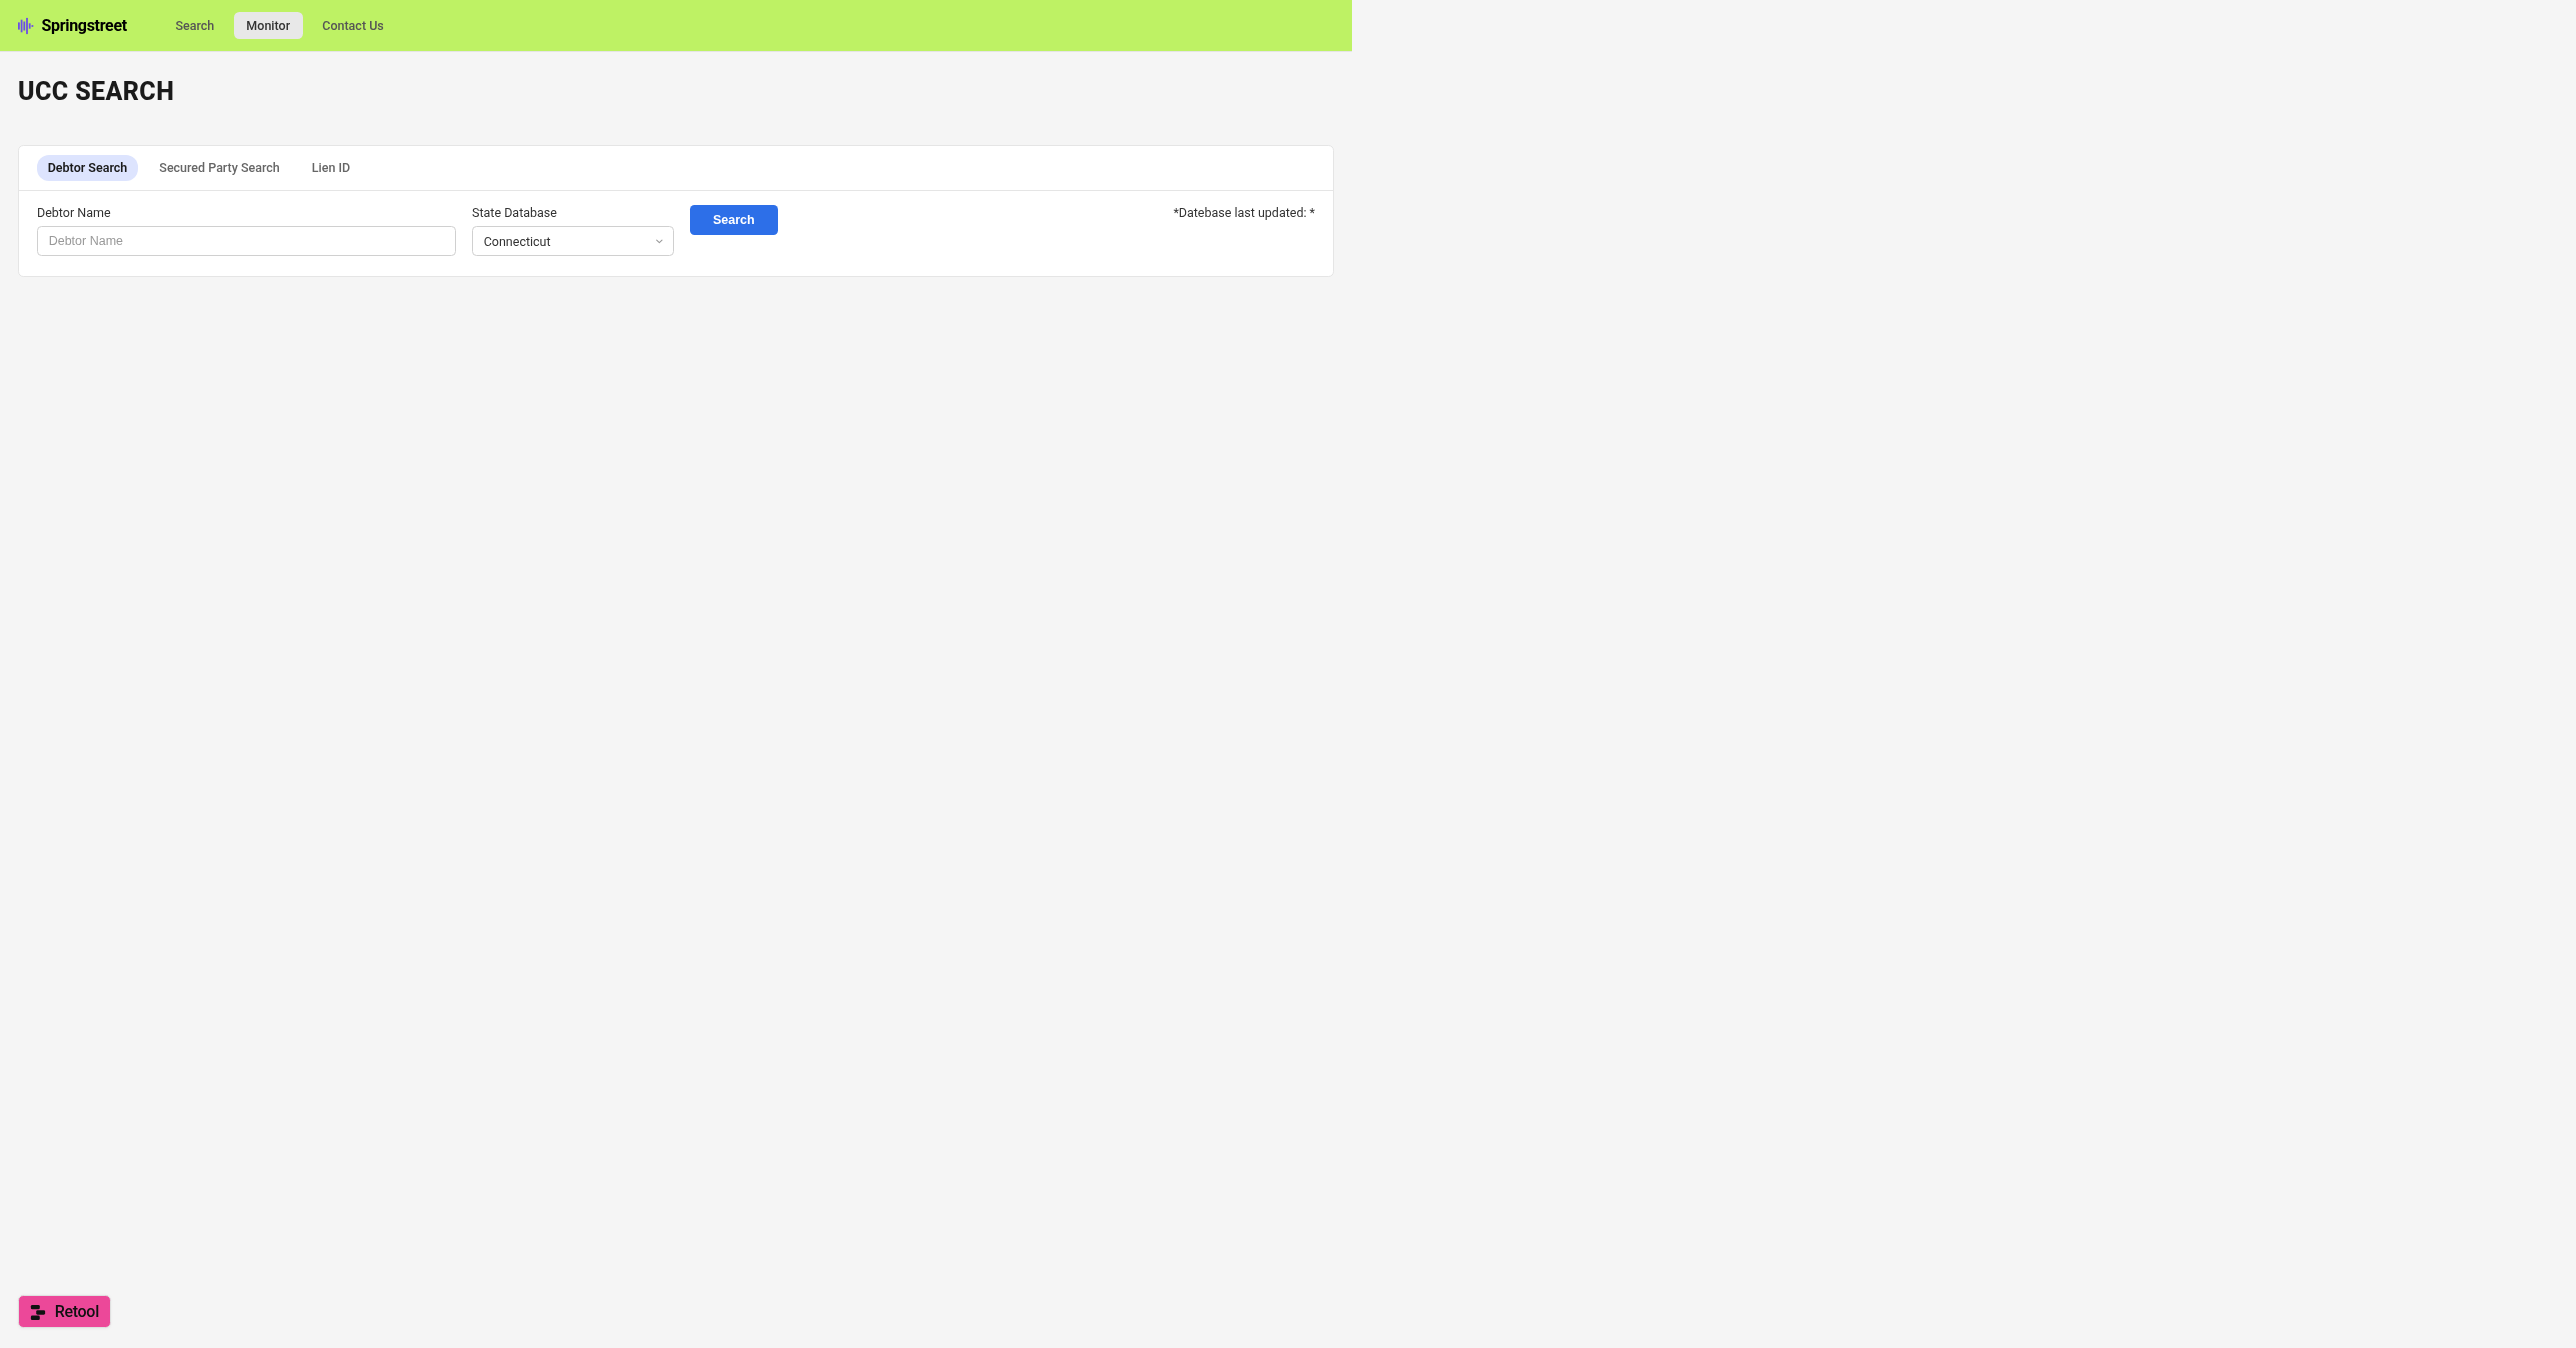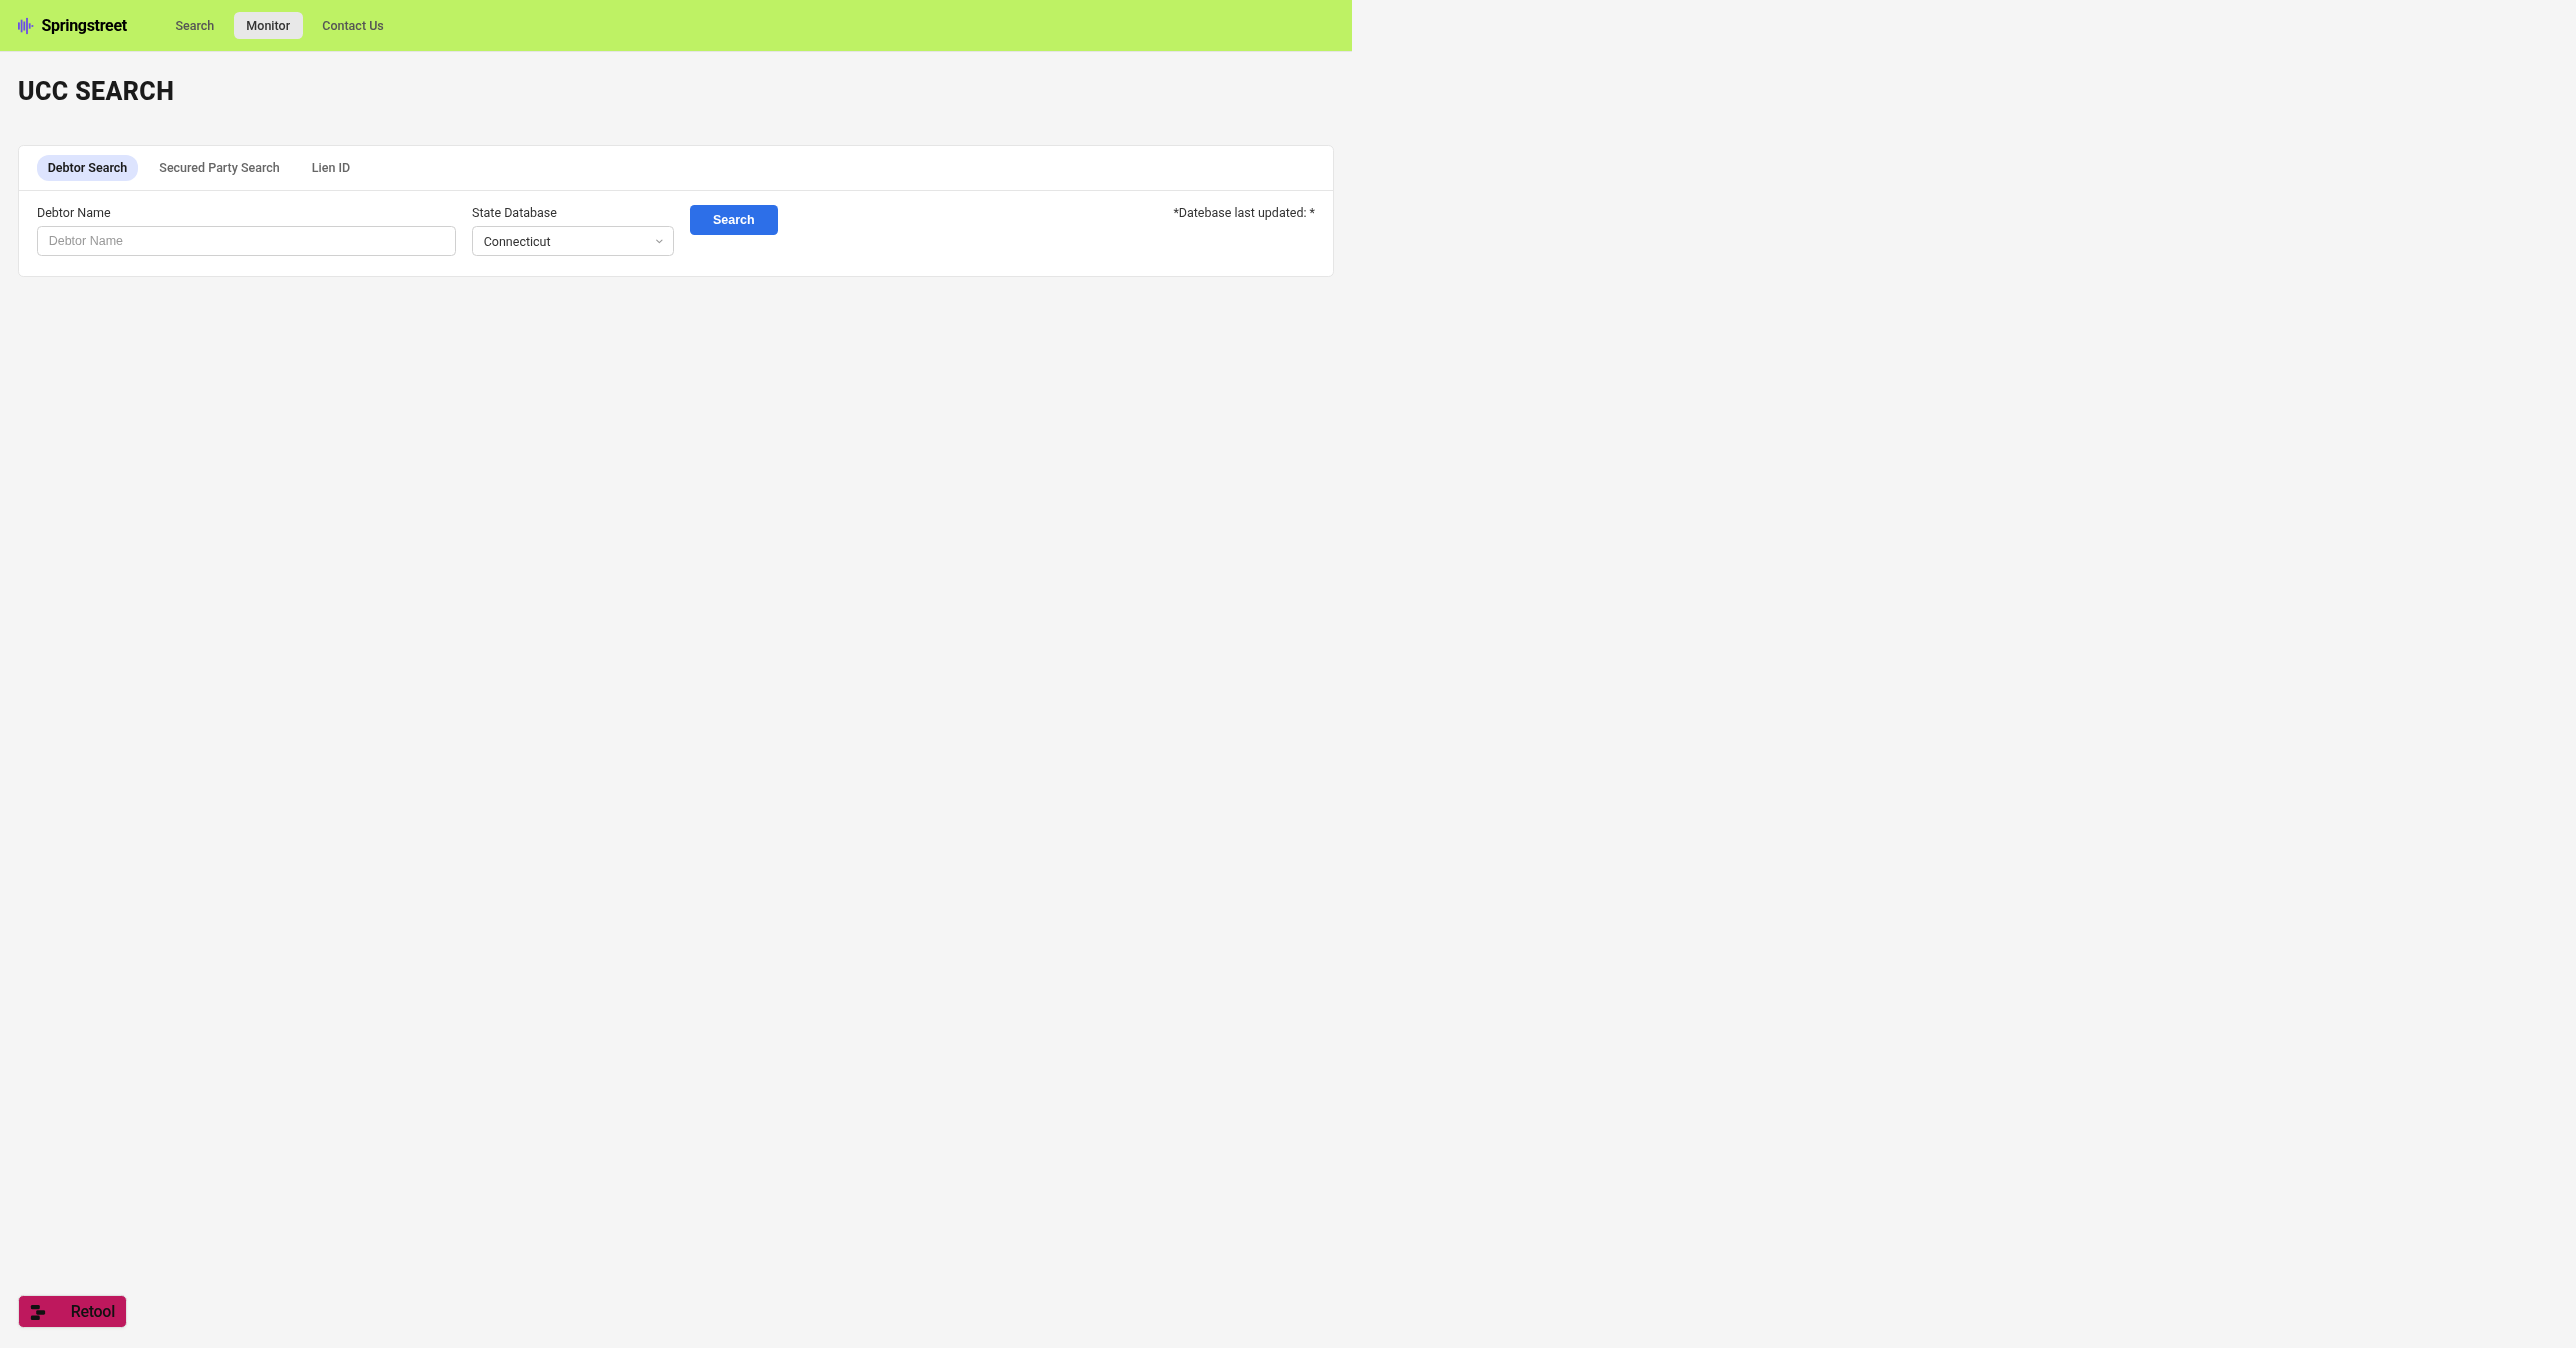--- a/index.html
+++ b/index.html
@@ -170,27 +170,27 @@
       margin-left: auto;
       font-size: 12.5px;
       color: #333;
       font-weight: 400;
       padding-bottom: 6.3px;
     }
     .retool-badge {
       position: fixed;
       bottom: 19.7px;
       left: 18px;
-      background: #be185d;
+      background: #ec4899;
       border: 0.9px solid #e0e0e0;
       border-radius: 5.4px;
       padding: 6.3px 10.7px;
       display: flex;
       align-items: center;
-      gap: 25px;
+      gap: 9px;
       box-shadow: 0 0.9px 2.7px rgba(0,0,0,0.05);
       text-align: center;
     }
     .retool-icon {
       width: 16px;
       height: 16px;
     }
     .retool-text {
       font-size: 16px;
       font-weight: 500;

